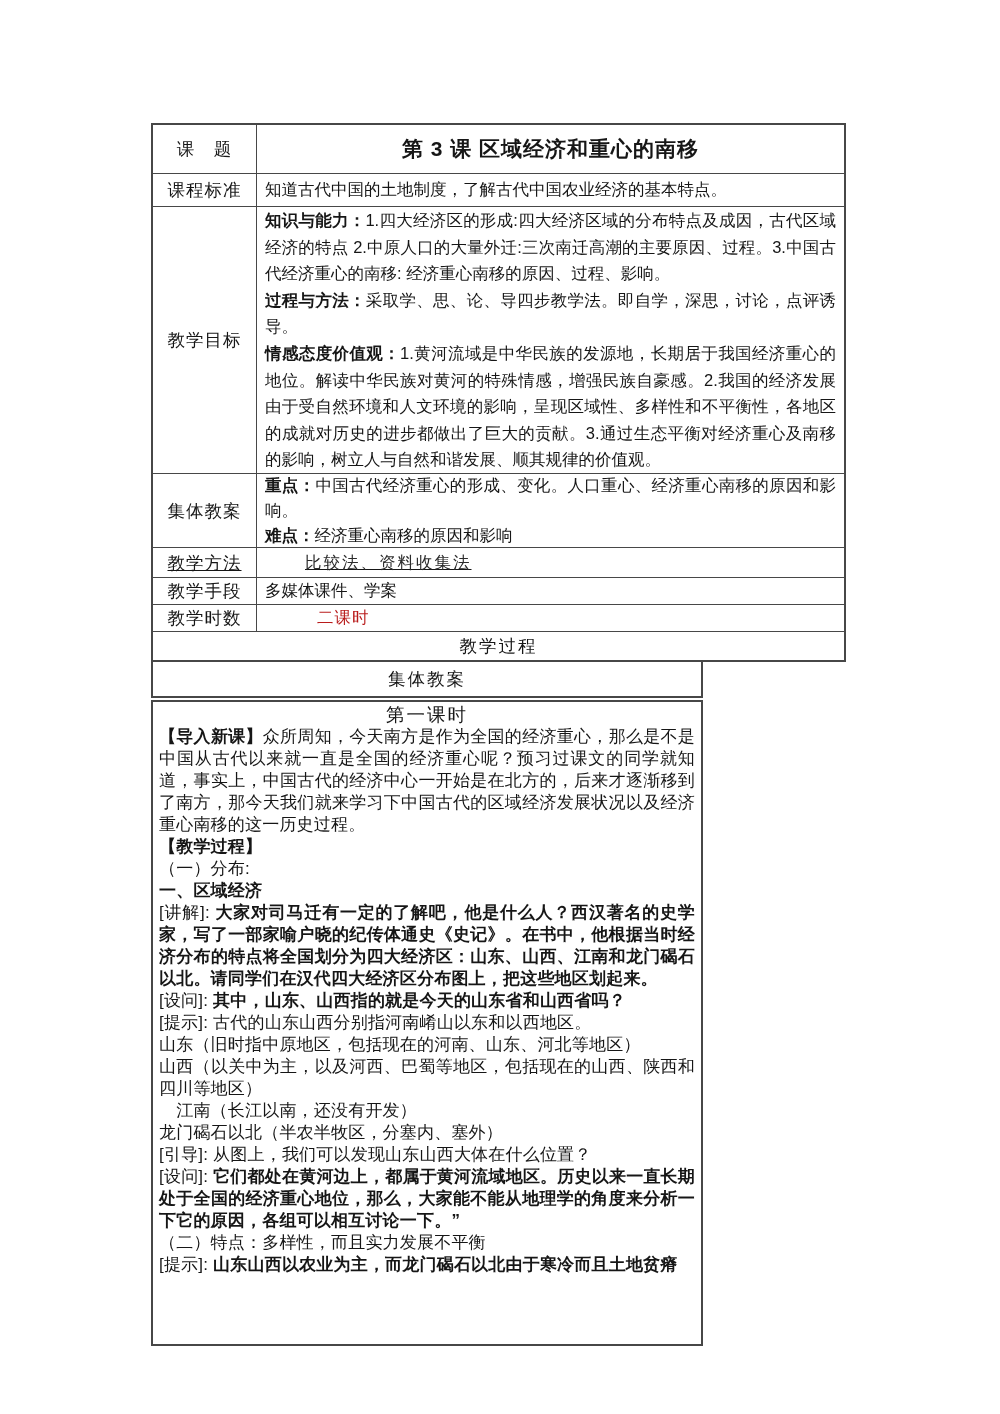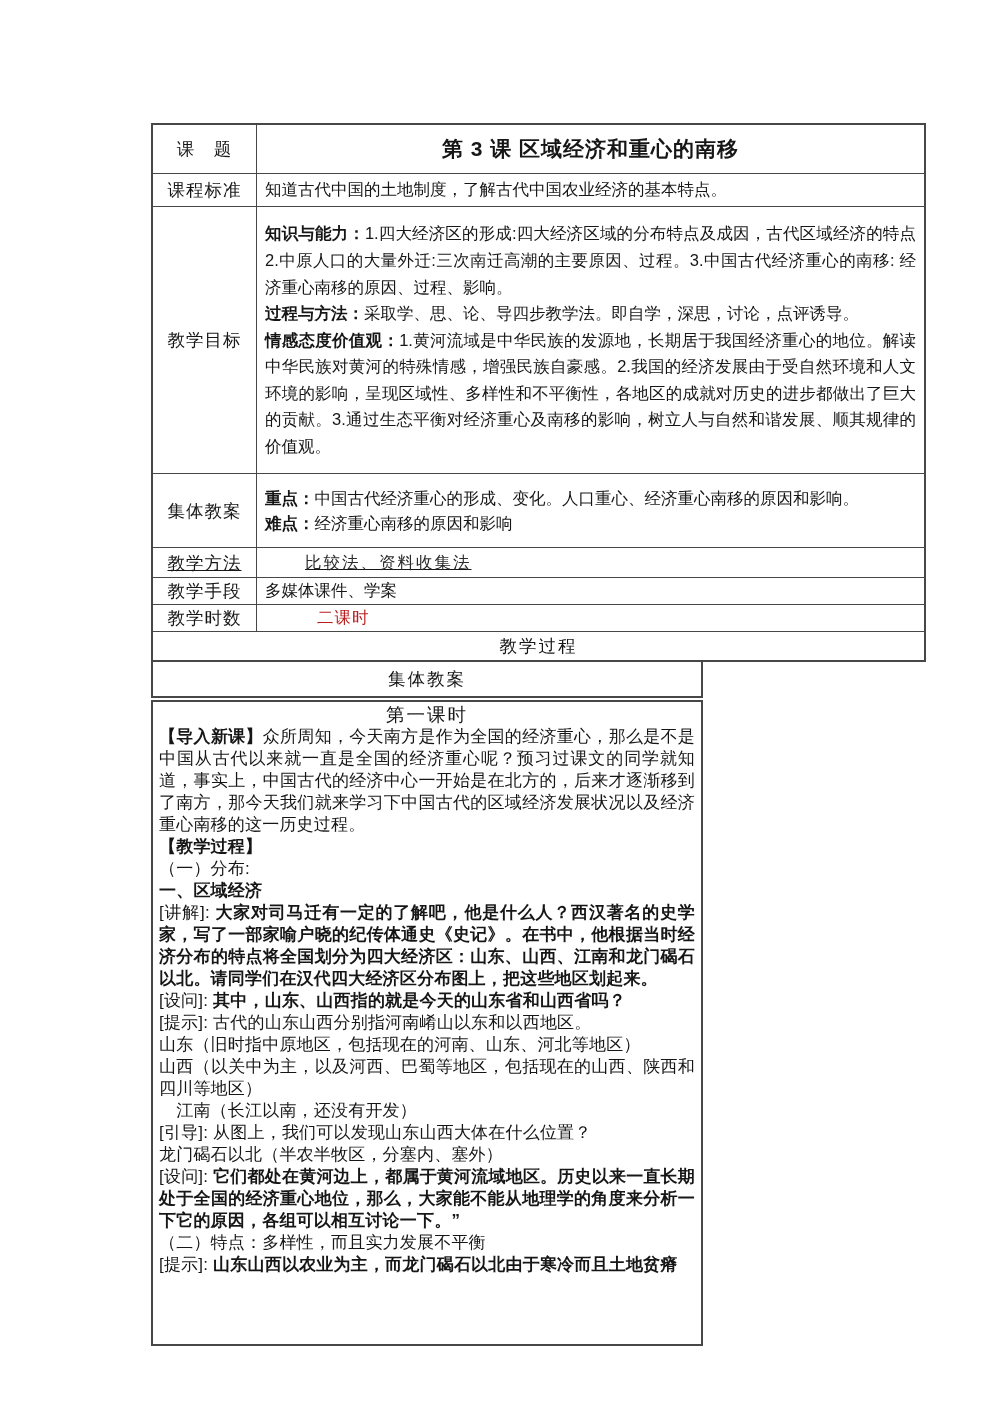--- a/index.html
+++ b/index.html
@@ -4,21 +4,21 @@
 <style>
   html,body{margin:0;padding:0;}
   body{
     width:1000px;height:1414px;background:#ffffff;position:relative;
     font-family:"Liberation Sans","DejaVu Sans",sans-serif;color:#161616;
     -webkit-font-smoothing:antialiased;
   }
   .b{font-weight:bold;}
   
   .ttable{
-    position:absolute;left:151px;top:123px;width:775px;box-sizing:border-box;
+    position:absolute;left:151px;top:123px;width:695px;box-sizing:border-box;
     border:2px solid #474747;background:#fff;
   }
   .trow{display:flex;border-bottom:1.5px solid #474747;box-sizing:border-box;}
   .trow:last-child{border-bottom:none;}
   .lbl{
     width:104px;flex:0 0 104px;border-right:1.5px solid #474747;box-sizing:border-box;
     display:flex;align-items:center;justify-content:center;
     font-size:17.5px;letter-spacing:1px;
   }
   .val{flex:1;box-sizing:border-box;padding:2px 8px;display:flex;flex-direction:column;justify-content:center;}
@@ -118,19 +118,19 @@
       <p><span class="b">【导入新课】</span><span>众所周知，今天南方是作为全国的经济重心，那么是不是中国从古代以来就一直是全国的经济重心呢？预习过课文的同学就知道，事实上，中国古代的经济中心一开始是在北方的，后来才逐渐移到了南方，那今天我们就来学习下中国古代的区域经济发展状况以及经济重心南移的这一历史过程。</span></p>
       <p><span class="b">【教学过程】</span></p>
       <p><span>（一）分布:</span></p>
       <p><span class="b">一、区域经济</span></p>
       <p><span>[讲解]: </span><span class="b">大家对司马迁有一定的了解吧，他是什么人？西汉著名的史学家，写了一部家喻户晓的纪传体通史《史记》。在书中，他根据当时经济分布的特点将全国划分为四大经济区：山东、山西、江南和龙门碣石以北。请同学们在汉代四大经济区分布图上，把这些地区划起来。</span></p>
       <p><span>[设问]: </span><span class="b">其中，山东、山西指的就是今天的山东省和山西省吗？</span></p>
       <p><span>[提示]: 古代的山东山西分别指河南崤山以东和以西地区。</span></p>
       <p><span>山东（旧时指中原地区，包括现在的河南、山东、河北等地区）</span></p>
       <p><span>山西（以关中为主，以及河西、巴蜀等地区，包括现在的山西、陕西和四川等地区）</span></p>
       <p><span>　江南（长江以南，还没有开发）</span></p>
+      <p><span>龙门碣石以北（半农半牧区，分塞内、塞外）</span></p>
       <p><span>[引导]: 从图上，我们可以发现山东山西大体在什么位置？</span></p>
-      <p><span>龙门碣石以北（半农半牧区，分塞内、塞外）</span></p>
       <p><span>[设问]: </span><span class="b">它们都处在黄河边上，都属于黄河流域地区。历史以来一直长期处于全国的经济重心地位，那么，大家能不能从地理学的角度来分析一下它的原因，各组可以相互讨论一下。”</span></p>
       <p><span>（二）特点：多样性，而且实力发展不平衡</span></p>
       <p><span>[提示]: </span><span class="b">山东山西以农业为主，而龙门碣石以北由于寒冷而且土地贫瘠</span></p>
     </div>
 </div>
 
 </body></html>

